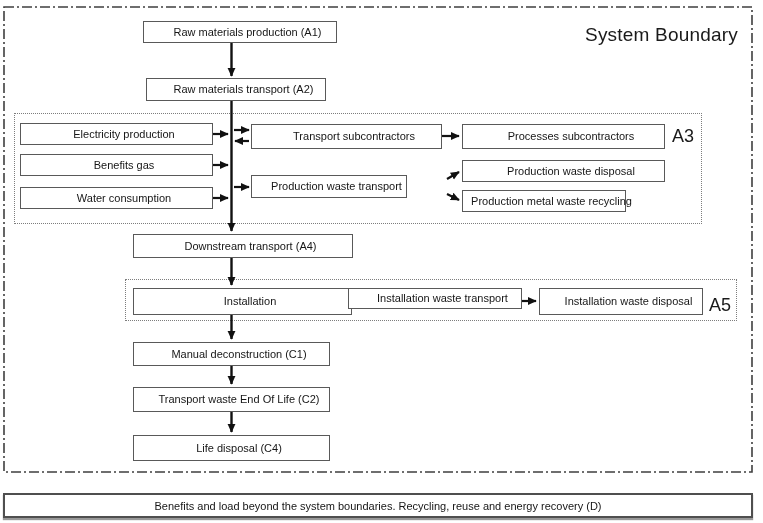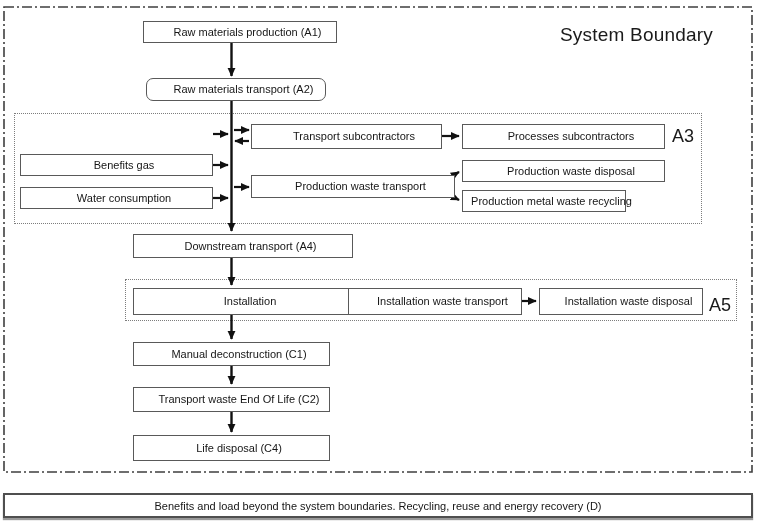--- a/index.html
+++ b/index.html
@@ -2,21 +2,21 @@
 <html><head>
 <meta charset="utf-8">
 <style>
   html,body{margin:0;padding:0;background:#fff;}
   body{font-family:"Liberation Sans",sans-serif;color:#111;}
   .stage{position:relative;width:763px;height:523px;background:#fff;overflow:hidden;}
   .overlay{position:absolute;left:0;top:0;width:763px;height:523px;pointer-events:none;}
   .group{position:absolute;border:1px dotted #7d7d7d;background:transparent;}
   .box{position:absolute;background:#fff;border:1.5px solid #595959;display:flex;align-items:center;justify-content:center;font-size:11px;line-height:1.1;color:#161616;text-align:center;box-sizing:border-box;white-space:nowrap;padding-left:15px;}
   .group-label{position:absolute;font-size:18px;color:#1a1a1a;}
-  .title{position:absolute;left:560px;top:24px;width:178px;text-align:left;font-size:19px;color:#1a1a1a;letter-spacing:.2px;}
+  .title{position:absolute;left:560px;top:24px;width:178px;text-align:right;font-size:19px;color:#1a1a1a;letter-spacing:.2px;}
   .footer-box{position:absolute;left:3px;top:493px;width:750px;height:25px;background:#fff;border:2px solid #4f4f4f;box-shadow:0 2px 1px rgba(70,70,70,.55);display:flex;align-items:center;justify-content:center;font-size:11px;color:#161616;box-sizing:border-box;text-align:right;}
 </style>
 </head>
 <body>
 
 <div class="stage">
 
   <div class="group" style="left:14px;top:113px;width:686px;height:109px;"></div>
   <div class="group" style="left:125px;top:279px;width:610px;height:40px;"></div>
 
@@ -47,35 +47,36 @@
     <line x1="447" y1="179" x2="459" y2="172" stroke="#111" stroke-width="2.2" marker-end="url(#ah)"></line>
     <line x1="447" y1="194" x2="459" y2="200" stroke="#111" stroke-width="2.2" marker-end="url(#ah)"></line>
 
     <line x1="332" y1="301" x2="345" y2="301" stroke="#111" stroke-width="2.2" marker-end="url(#ah)"></line>
     <line x1="522" y1="301" x2="536" y2="301" stroke="#111" stroke-width="2.2" marker-end="url(#ah)"></line>
   </svg>
 
   <div class="title">System Boundary</div>
 
   <div class="box" style="left:143px;top:21px;width:194px;height:22px;">Raw materials production (A1)</div>
-  <div class="box" style="left:146px;top:78px;width:180px;height:23px;border-radius:7px;">Raw materials transport (A2)</div>
+  <div class="box" style="left:146px;top:78px;width:180px;height:23px;">Raw materials transport (A2)</div>
 
+  <div class="box" style="left:20px;top:123px;width:193px;height:22px;">Electricity production</div>
   <div class="box" style="left:20px;top:154px;width:193px;height:22px;">Benefits gas</div>
   <div class="box" style="left:20px;top:187px;width:193px;height:22px;">Water consumption</div>
   <div class="box" style="left:251px;top:124px;width:191px;height:25px;">Transport subcontractors</div>
-  <div class="box" style="left:251px;top:175px;width:204px;height:23px;">Production waste transport</div>
+  <div class="box" style="left:251px;top:175px;width:156px;height:23px;">Production waste transport</div>
   <div class="box" style="left:462px;top:124px;width:203px;height:25px;">Processes subcontractors</div>
   <div class="box" style="left:462px;top:160px;width:203px;height:22px;">Production waste disposal</div>
   <div class="box" style="left:462px;top:190px;width:164px;height:22px;">Production metal waste recycling</div>
   <div class="group-label" style="left:672px;top:126px;">A3</div>
 
   <div class="box" style="left:133px;top:234px;width:220px;height:24px;">Downstream transport (A4)</div>
 
   <div class="box" style="left:133px;top:288px;width:219px;height:27px;">Installation</div>
-  <div class="box" style="left:348px;top:288px;width:174px;height:27px;">Installation waste transport</div>
+  <div class="box" style="left:348px;top:288px;width:174px;height:21px;">Installation waste transport</div>
   <div class="box" style="left:539px;top:288px;width:164px;height:27px;">Installation waste disposal</div>
   <div class="group-label" style="left:709px;top:295px;">A5</div>
 
   <div class="box" style="left:133px;top:342px;width:197px;height:24px;">Manual deconstruction (C1)</div>
   <div class="box" style="left:133px;top:387px;width:197px;height:25px;">Transport waste End Of Life (C2)</div>
   <div class="box" style="left:133px;top:435px;width:197px;height:26px;">Life disposal (C4)</div>
 
   <div class="footer-box">Benefits and load beyond the system boundaries. Recycling, reuse and energy recovery (D)</div>
 
 </div>

